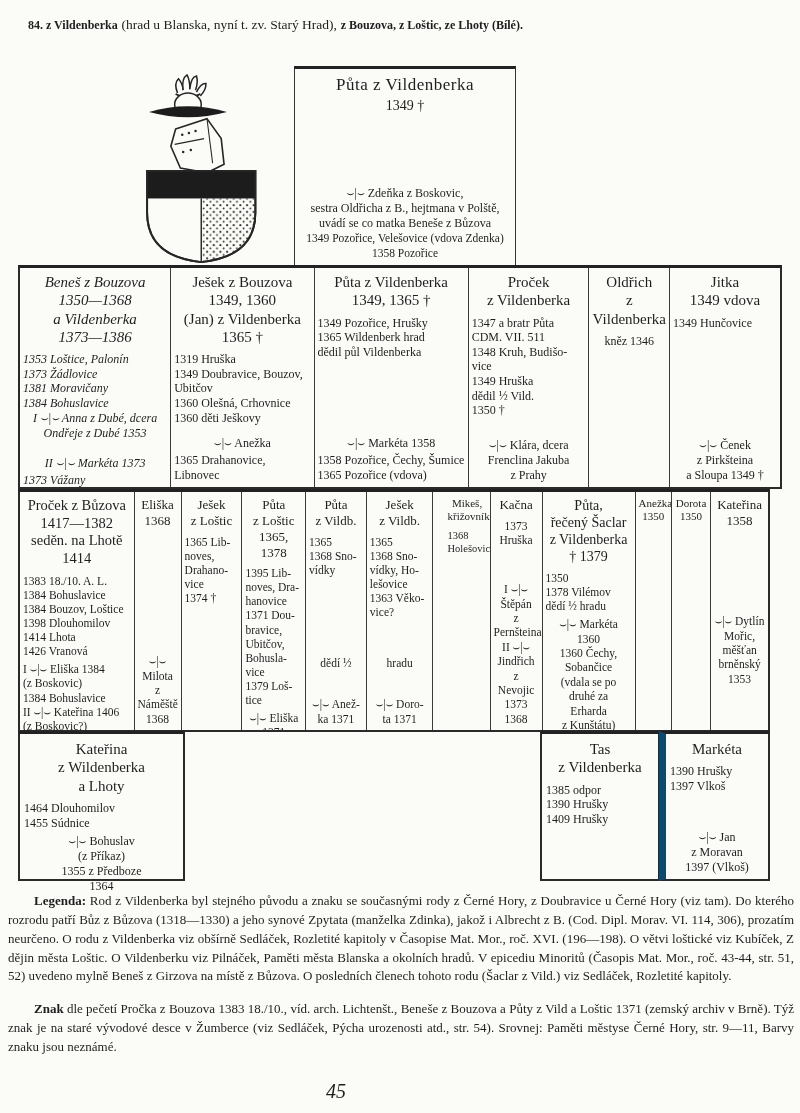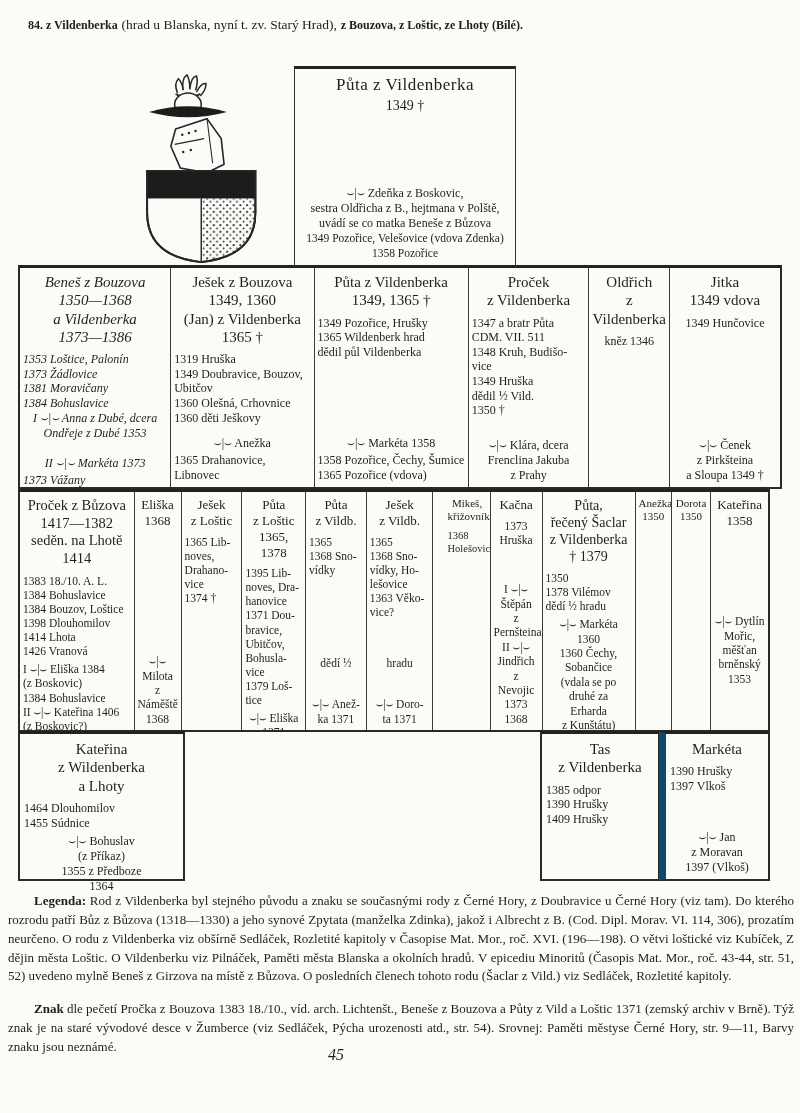--- a/index.html
+++ b/index.html
@@ -44,21 +44,21 @@
   .c-marr{margin-top:auto;text-align:center;font-size:12px;line-height:1.25;}
   .row2 .c-marr{font-size:11.5px;}
   .c-marr.no-push{margin-top:4px;}
   .c-post{font-size:12px;line-height:1.25;text-align:left;margin-top:2px;}
   
   .row1 .cell:nth-child(1){width:154px;font-style:italic;}
   .row1 .cell:nth-child(2){width:146px;}
   .row1 .cell:nth-child(3){width:157px;}
   .row1 .cell:nth-child(4){width:123px;}
   .row1 .cell:nth-child(5){width:82px;}
-  .row1 .cell:nth-child(6){width:112px;align-items:center;}
+  .row1 .cell:nth-child(6){width:112px;}
   
   .row2 .cell:nth-child(1){width:117px;}
   .row2 .cell:nth-child(2){width:48px;}
   .row2 .cell:nth-child(3){width:62px;}
   .row2 .cell:nth-child(4){width:65px;}
   .row2 .cell:nth-child(5){width:62px;}
   .row2 .cell:nth-child(6){width:68px;}
   .row2 .cell:nth-child(7){width:47px;margin-left:11px;}
   .row2 .cell:nth-child(8){width:53px;}
   .row2 .cell:nth-child(9){width:95px;}
@@ -73,21 +73,21 @@
   }
   .box-katerina{left:18px;width:167px;}
   .box-tas{left:540px;width:120px;}
   .box-marketa{left:659px;width:111px;border-left:7px solid #0c4a6e;}
   
   .paras{position:absolute;left:8px;top:892px;width:786px;font-size:13px;line-height:1.45;}
   .paras p{margin:0 0 0;text-align:justify;text-indent:26px;}
   .paras p + p{margin-top:14px;}
   .lead{font-weight:bold;}
   
-  .pageno{position:absolute;top:1046px;left:0;width:672px;text-align:center;font-style:italic;font-size:16px;}
+  .pageno{position:absolute;top:1080px;left:0;width:672px;text-align:center;font-style:italic;font-size:20px;}
 </style>
 </head>
 <body>
 
 <div class="page-header">
   <span class="hdr-bold">84. z Vildenberka</span>
   <span class="hdr-paren">(hrad u Blanska, nyní t. zv. Starý Hrad),</span>
   <span class="hdr-bold">z Bouzova, z Loštic, ze Lhoty (Bílé).</span>
 </div>
 

